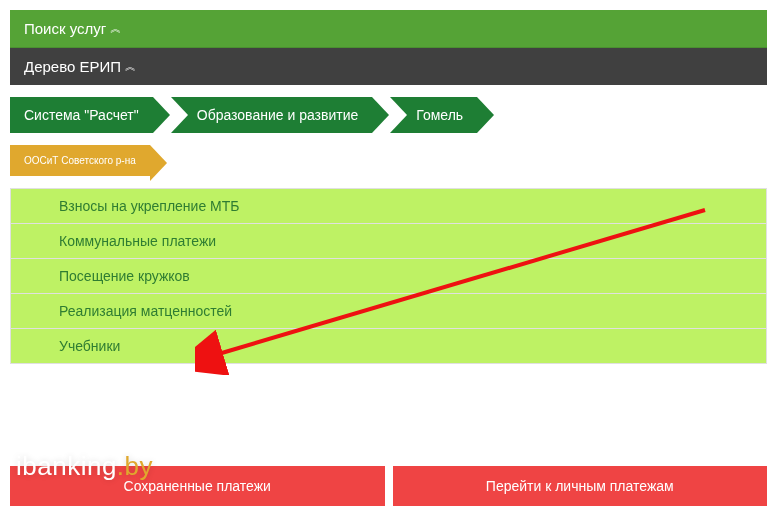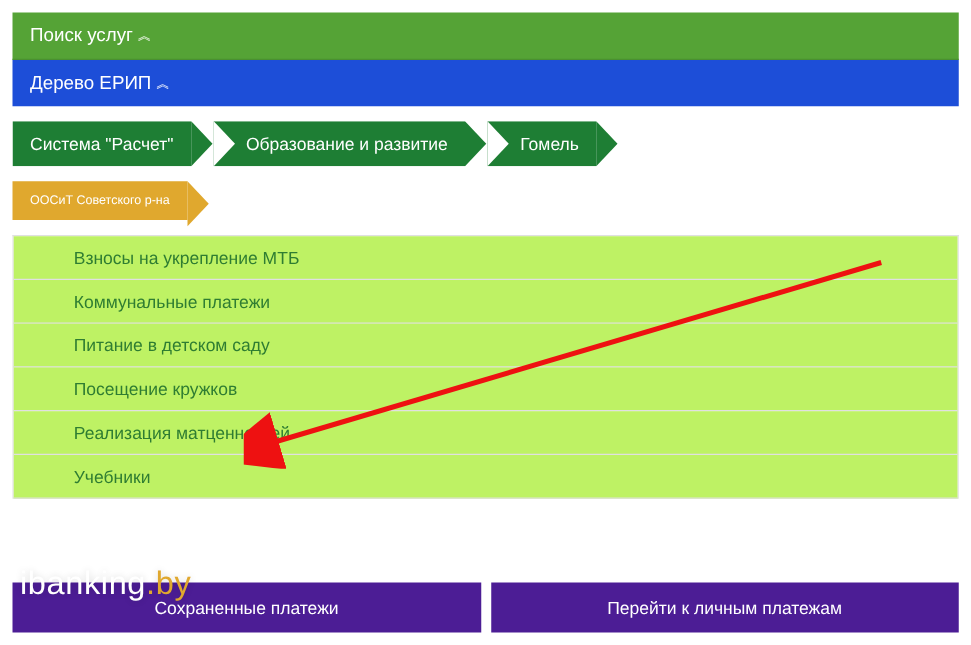--- a/index.html
+++ b/index.html
@@ -18,21 +18,21 @@
     color: #fff;
     padding: 10px 14px;
     border-bottom: 1px solid #4a9030;
     font-size: 15px;
     cursor: pointer;
     display: flex;
     align-items: center;
     gap: 4px;
   }
   .header-bar.dark {
-    background: #1d4ed8;
+    background: #404040;
     border-bottom: none;
     align-items: center;
   }
   .chev-up {
     font-size: 11px;
     opacity: 0.85;
   }
   .breadcrumb {
     display: flex;
     margin-top: 12px;
@@ -107,21 +107,21 @@
     background: #bef264;
   }
   .bottom-bar {
     position: absolute;
     left: 10px; right: 10px; bottom: 10px;
     display: flex;
     gap: 8px;
   }
   .bottom-btn {
     flex: 1;
-    background: #4c1d95;
+    background: #ef4444;
     color: #fff;
     text-align: center;
     padding: 12px 0;
     font-size: 14px;
     cursor: pointer;
   }
   .arrow-overlay {
     position: absolute;
     top: 200px;
     left: 195px;
@@ -163,21 +163,20 @@
     <div class="crumb"><span>Гомель</span></div>
   </div>
 
   <div class="crumb-current">
     <span>ООСиТ Советского р-на</span>
   </div>
 
   <div class="list">
     <div class="list-row"><span>Взносы на укрепление МТБ</span></div>
     <div class="list-row"><span>Коммунальные платежи</span></div>
-    <div class="list-row"><span>Питание в детском саду</span></div>
     <div class="list-row"><span>Посещение кружков</span></div>
     <div class="list-row"><span>Реализация матценностей</span></div>
     <div class="list-row"><span>Учебники</span></div>
   </div>
 </div>
 
 <svg class="arrow-overlay" viewBox="0 0 520 175">
   <defs>
     <marker id="ah" markerWidth="14" markerHeight="12" refX="2" refY="6" orient="auto">
       <polygon points="0,0 14,6 0,12" fill="#e11"></polygon>

